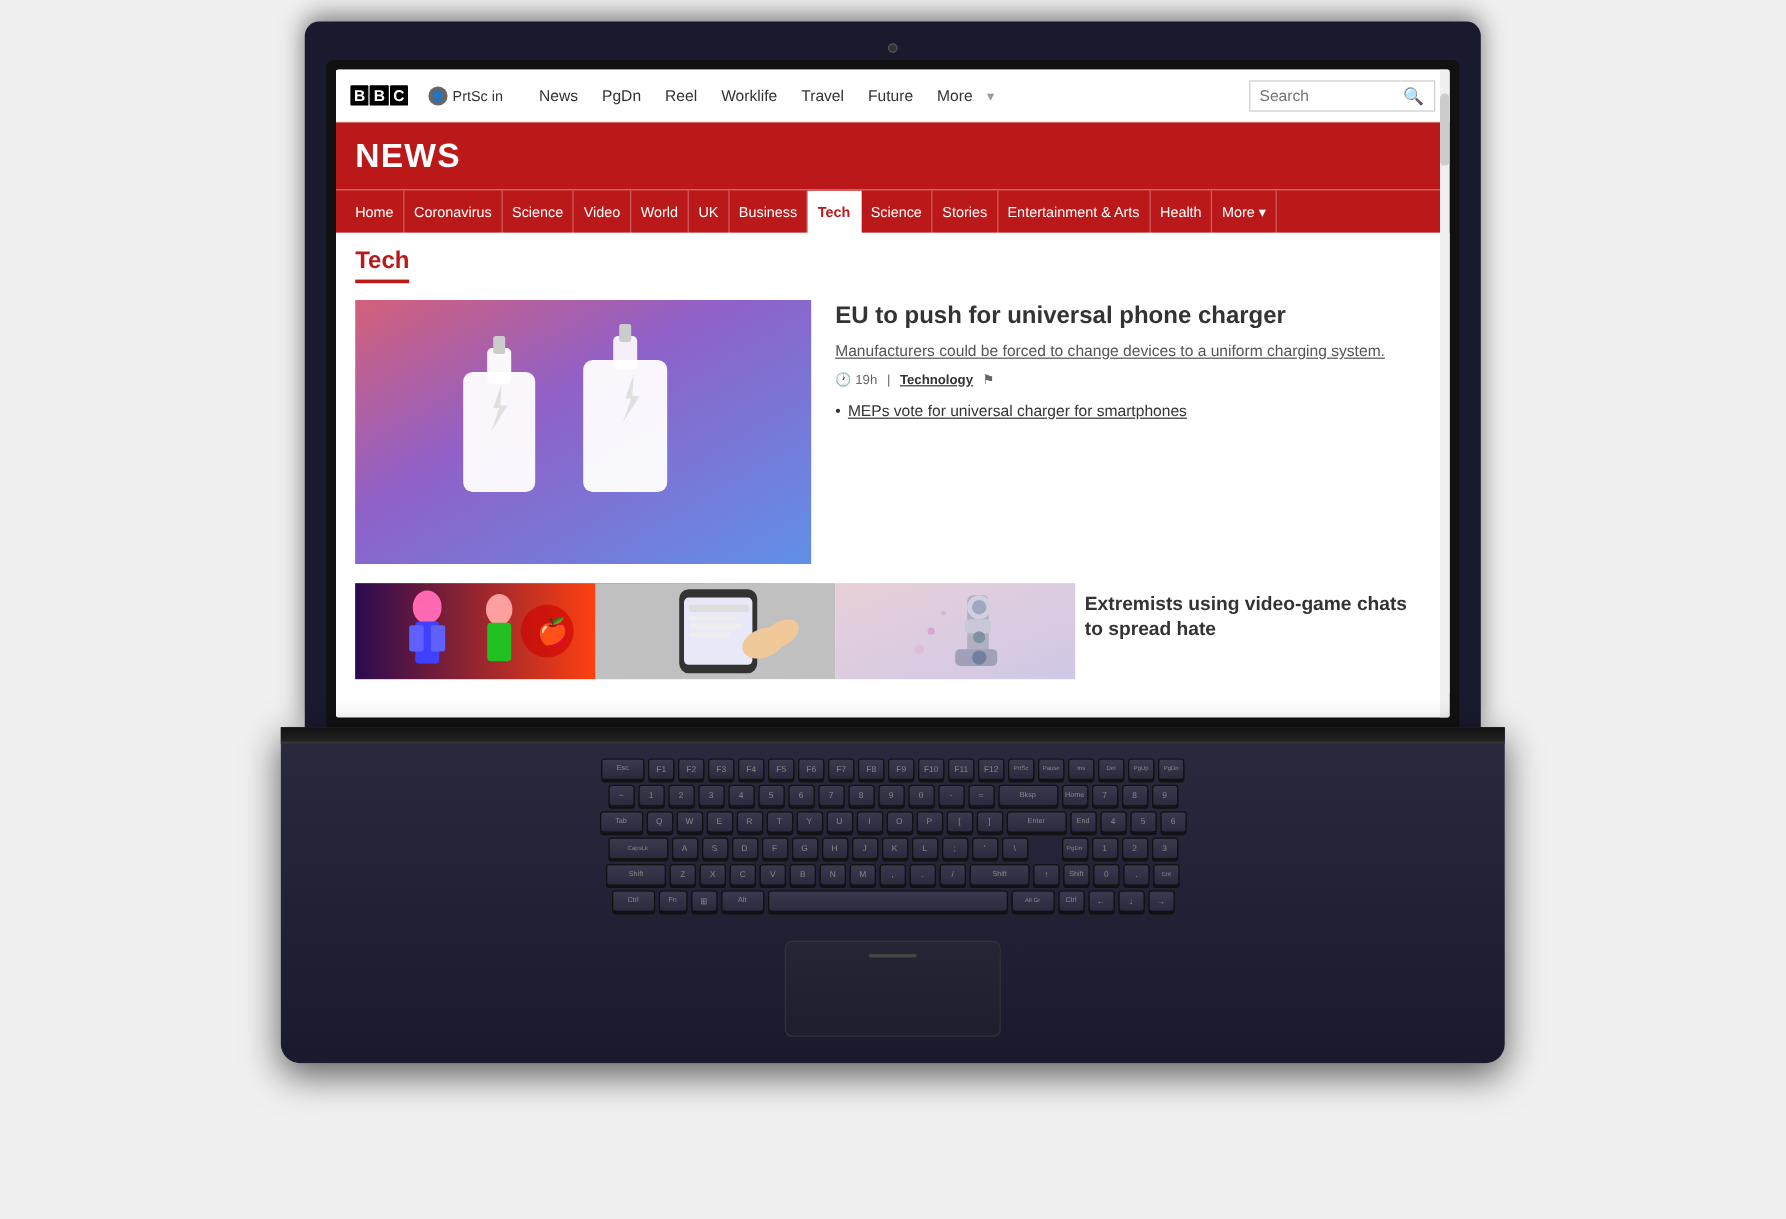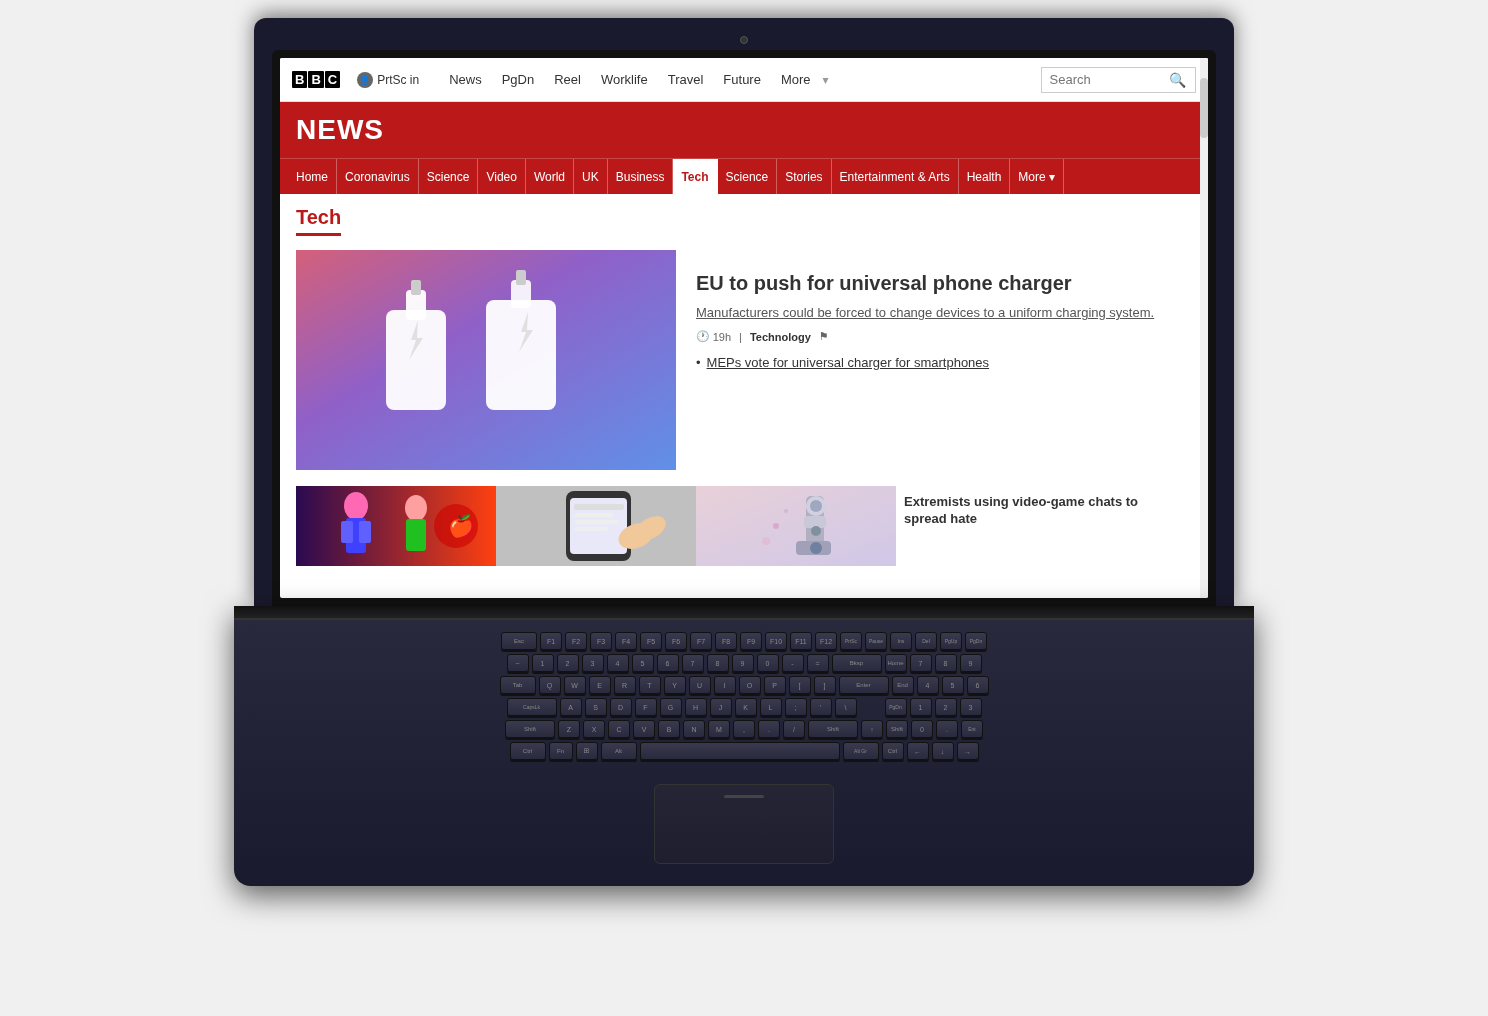--- a/index.html
+++ b/index.html
@@ -231,21 +231,20 @@
     .main-story-content {
       flex: 1;
     }
 
     .main-story-title {
       font-size: 20px;
       font-weight: bold;
       color: #333;
       margin-bottom: 8px;
       line-height: 1.3;
-      margin-top: 20px;
     }
 
     .main-story-desc {
       font-size: 13px;
       color: #555;
       margin-bottom: 8px;
       line-height: 1.4;
       text-decoration: underline;
     }
 
@@ -260,20 +259,21 @@
 
     .story-time {
       display: flex;
       align-items: center;
       gap: 3px;
     }
 
     .story-tag {
       color: #333;
       font-weight: bold;
+      text-decoration: underline;
     }
 
     .story-bullets {
       list-style: none;
       padding: 0;
     }
 
     .story-bullet {
       font-size: 13px;
       color: #bb1919;
@@ -317,21 +317,21 @@
       position: relative;
     }
 
     .story-card-side {
       flex: 1;
       padding: 8px;
       background: white;
     }
 
     .side-story-title {
-      font-size: 13px;
+      font-size: 16px;
       font-weight: bold;
       color: #333;
       line-height: 1.3;
     }
 
     
     .scrollbar {
       position: absolute;
       right: 0;
       top: 0;

